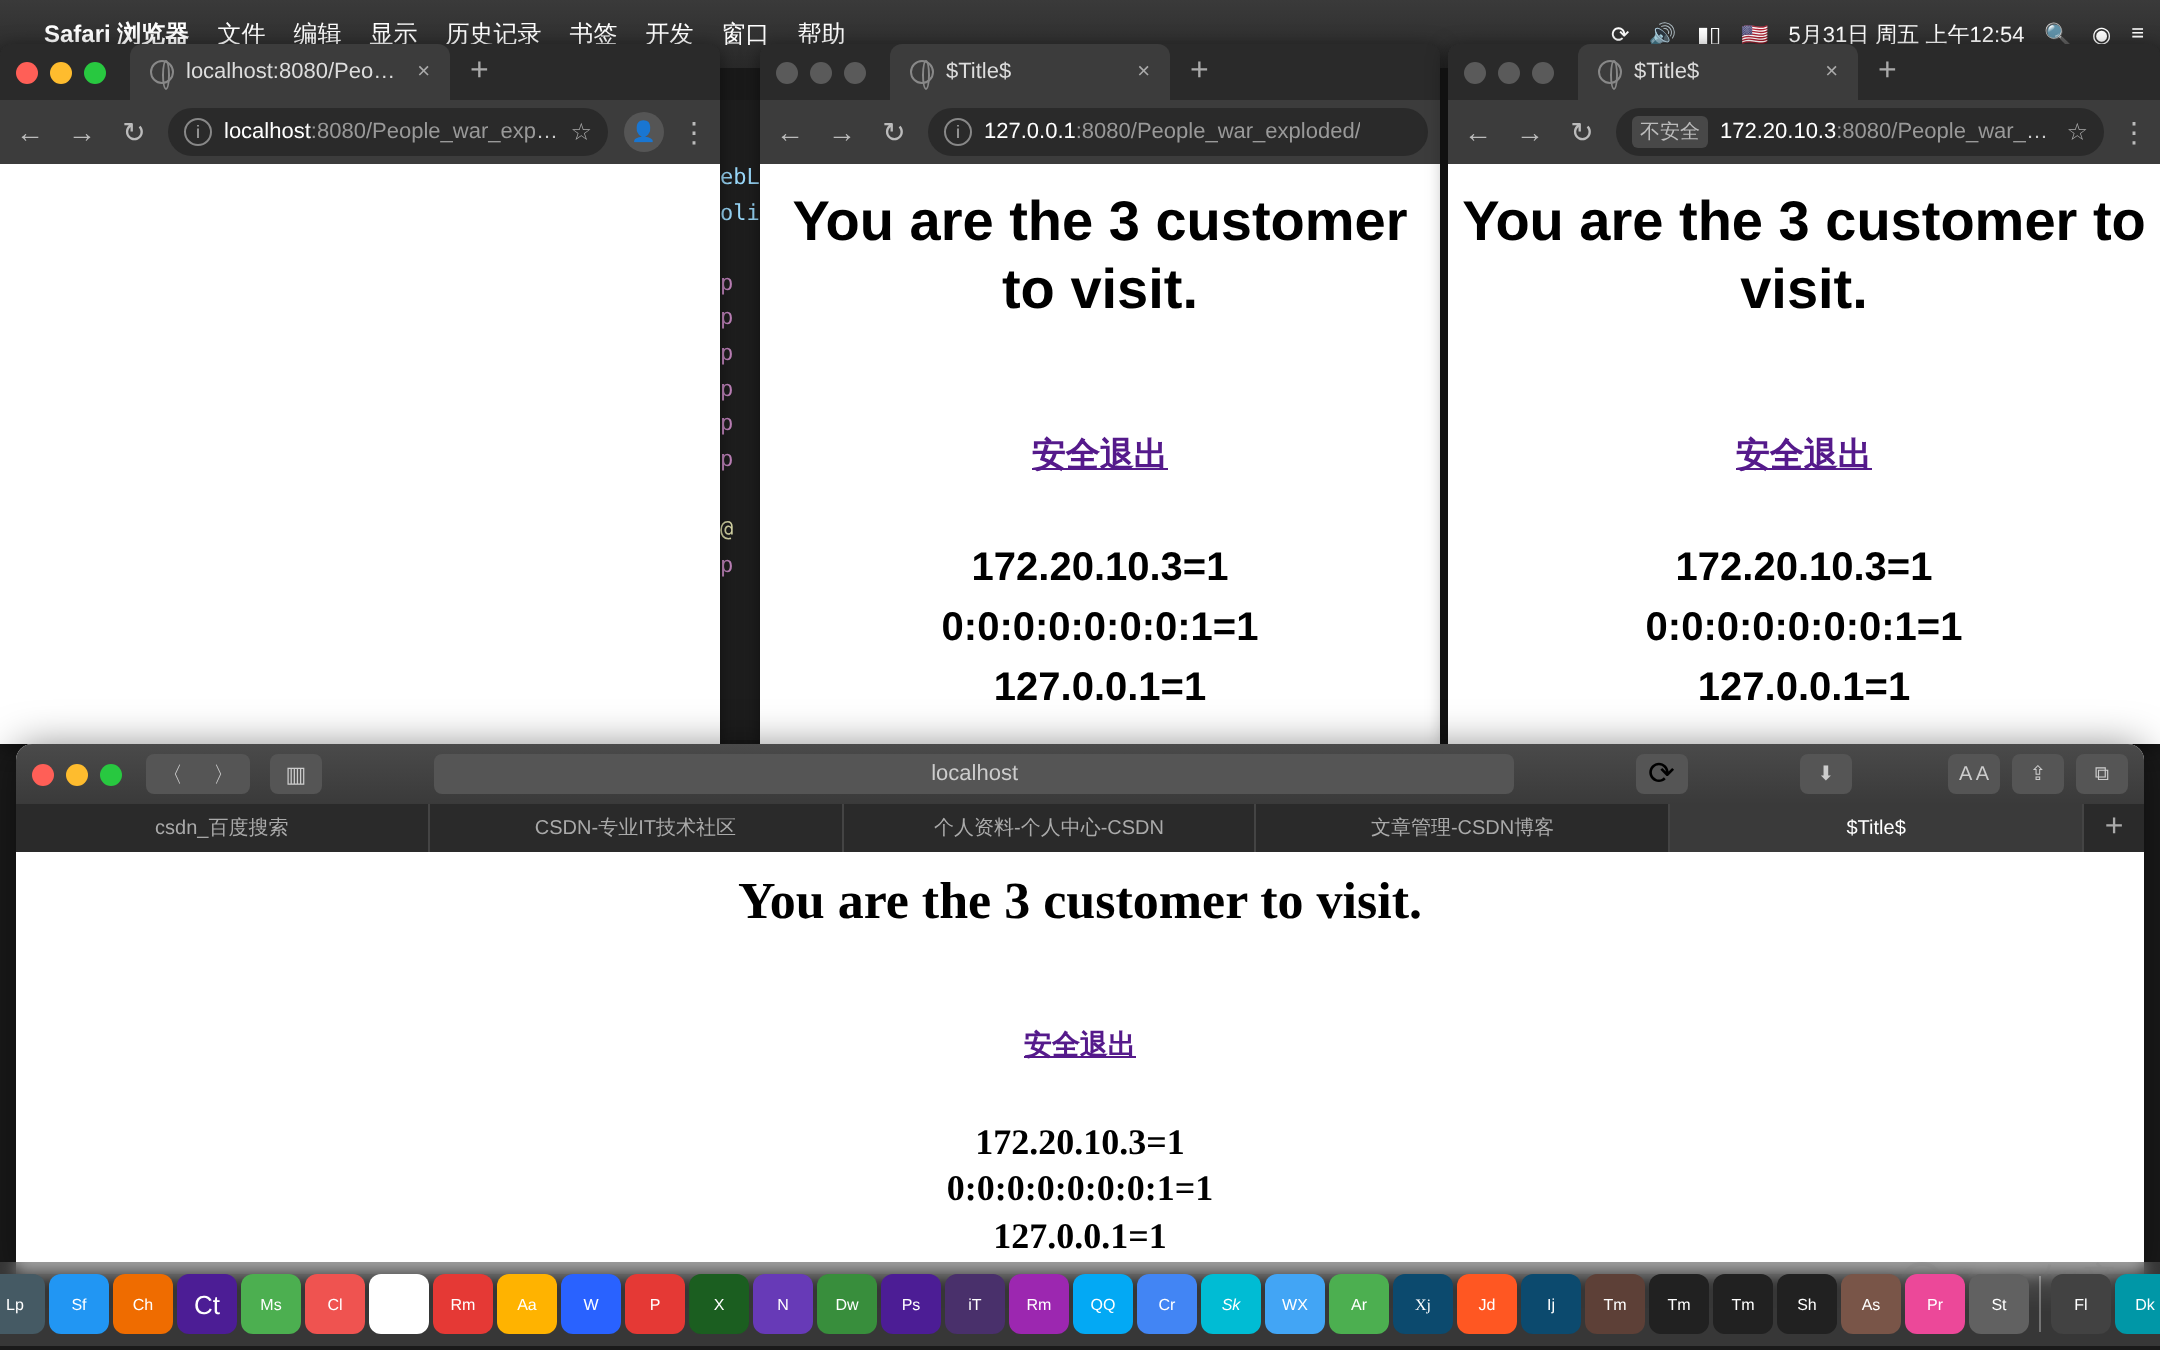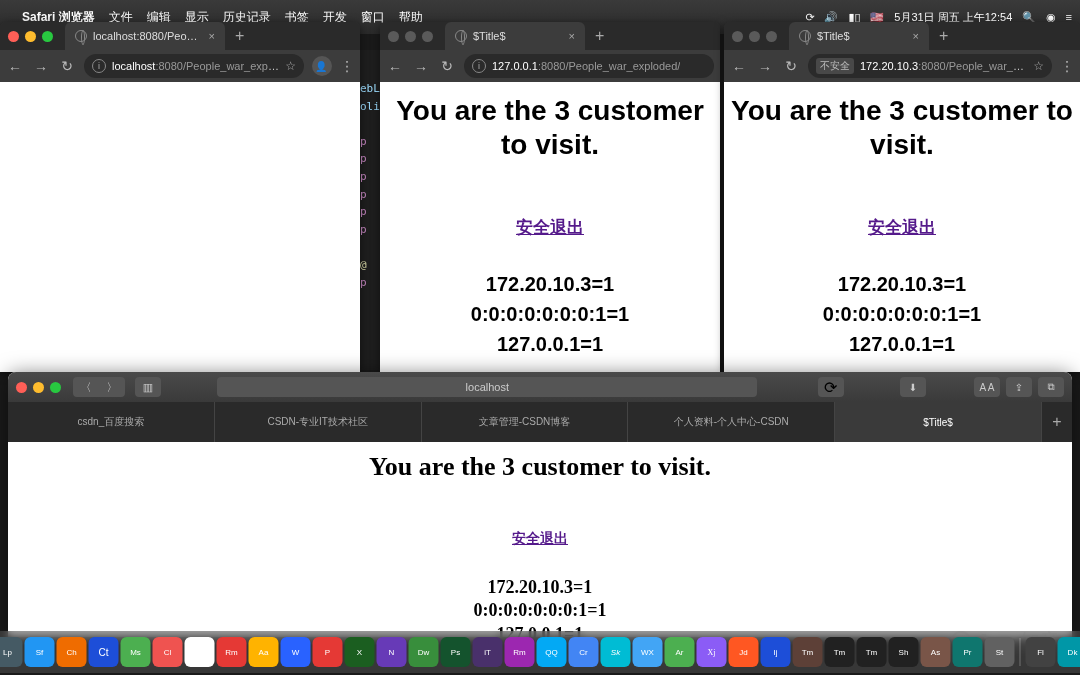--- a/index.html
+++ b/index.html
@@ -60,21 +60,21 @@
 .safari { position: absolute; top: 372px; left: 8px; right: 8px; width: 1064px; height: 265px; background: #fff; border-radius: 8px 8px 0 0; overflow: hidden; box-shadow: 0 2px 20px rgba(0,0,0,0.5); }
 .safari-top { height: 30px; background: linear-gradient(#4a4a4a,#3a3a3a); display: flex; align-items: center; padding: 0 8px; gap: 6px; }
 .safari-nav { display: flex; gap: 0; background: #555; border-radius: 4px; margin-left: 6px; }
 .safari-nav .nb { width: 26px; height: 20px; display: flex; align-items: center; justify-content: center; color: #ccc; font-size: 11px; }
 .safari-sidebar-btn { width: 26px; height: 20px; background: #555; border-radius: 4px; display: flex; align-items: center; justify-content: center; color: #ccc; font-size: 11px; margin-left: 4px; }
 .safari-addr { flex: 1; max-width: 540px; margin: 0 auto; background: #555; border-radius: 4px; height: 20px; display: flex; align-items: center; justify-content: center; color: #ccc; font-size: 11px; }
 .safari-right { display: flex; gap: 6px; margin-left: auto; }
 .safari-right .sb { width: 26px; height: 20px; background: #555; border-radius: 4px; display: flex; align-items: center; justify-content: center; color: #ccc; font-size: 10px; }
 .safari-right .aa { font-variant: small-caps; margin-left: 42px; }
 
-.safari-tabs { height: 40px; background: #2a2a2a; display: flex; }
+.safari-tabs { height: 24px; background: #2a2a2a; display: flex; }
 .stab { flex: 1; display: flex; align-items: center; justify-content: center; color: #aaa; font-size: 10px; border-right: 1px solid #444; }
 .stab.active { background: #3a3a3a; color: #fff; }
 .stab-plus { width: 30px; display: flex; align-items: center; justify-content: center; color: #aaa; }
 
 .safari-page { padding: 8px; text-align: center; font-family: "Times New Roman", serif; }
 .safari-page h1 { font-size: 26px; font-weight: 700; margin-top: 2px; }
 .safari-page .lnk { display: inline-block; margin-top: 48px; color: #551a8b; text-decoration: underline; font-size: 14px; font-weight: 700; }
 .safari-page .ips { margin-top: 28px; font-size: 18px; font-weight: 700; line-height: 1.3; }
 
 
@@ -237,22 +237,22 @@
     <div class="safari-right">
       <div class="sb">⬇</div>
       <div class="sb aa">A A</div>
       <div class="sb">⇪</div>
       <div class="sb">⧉</div>
     </div>
   </div>
   <div class="safari-tabs">
     <div class="stab">csdn_百度搜索</div>
     <div class="stab">CSDN-专业IT技术社区</div>
+    <div class="stab">个人资料-个人中心-CSDN</div>
     <div class="stab">文章管理-CSDN博客</div>
-    <div class="stab">个人资料-个人中心-CSDN</div>
     <div class="stab active">$Title$</div>
     <div class="stab-plus">+</div>
   </div>
   <div class="safari-page">
     <h1>You are the 3 customer to visit.</h1>
     <a class="lnk">安全退出</a>
     <div class="ips">
       <div>172.20.10.3=1</div>
       <div>0:0:0:0:0:0:0:1=1</div>
       <div>127.0.0.1=1</div>
@@ -262,45 +262,45 @@
 
 <div class="watermark">
   <span class="wm-icon">✲</span>
   <span>Java知音</span>
 </div>
 
 <div class="dock" id="dock">
     <div class="dock-item" style="background: rgb(69, 90, 100); font-size: 8px;">Lp</div>
     <div class="dock-item" style="background: rgb(33, 150, 243); font-size: 8px;">Sf</div>
     <div class="dock-item" style="background: rgb(239, 108, 0); font-size: 8px;">Ch</div>
-    <div class="dock-item" style="background: #1d4ed8; font-size: 10px;">Ct</div>
+    <div class="dock-item" style="background: #4c1d95; font-size: 13px;">Ct</div>
     <div class="dock-item" style="background: rgb(76, 175, 80); font-size: 8px;">Ms</div>
     <div class="dock-item" style="background: rgb(239, 83, 80); font-size: 8px;">Cl</div>
     <div class="dock-item" style="background: rgb(255, 255, 255); font-size: 8px;">31</div>
     <div class="dock-item" style="background: rgb(229, 57, 53); font-size: 8px;">Rm</div>
     <div class="dock-item" style="background: rgb(255, 179, 0); font-size: 8px;">Aa</div>
     <div class="dock-item" style="background: rgb(41, 98, 255); font-size: 8px;">W</div>
     <div class="dock-item" style="background: rgb(229, 57, 53); font-size: 8px;">P</div>
     <div class="dock-item" style="background: rgb(27, 94, 32); font-size: 8px;">X</div>
     <div class="dock-item" style="background: rgb(103, 58, 183); font-size: 8px;">N</div>
     <div class="dock-item" style="background: rgb(56, 142, 60); font-size: 8px;">Dw</div>
-    <div class="dock-item" style="background: #14532d; font-size: 8px;">Ps</div>
+    <div class="dock-item" style="background: #4c1d95; font-size: 8px;">Ps</div>
     <div class="dock-item" style="background: rgb(73, 48, 107); font-size: 8px;">iT</div>
     <div class="dock-item" style="background: rgb(156, 39, 176); font-size: 8px;">Rm</div>
     <div class="dock-item" style="background: rgb(3, 169, 244); font-size: 8px;">QQ</div>
     <div class="dock-item" style="background: rgb(66, 133, 244); font-size: 8px;">Cr</div>
     <div class="dock-item" style="background: rgb(0, 188, 212); font-size: 8px; font-style: italic;">Sk</div>
     <div class="dock-item" style="background: rgb(66, 165, 245); font-size: 8px;">WX</div>
     <div class="dock-item" style="background: rgb(76, 175, 80); font-size: 8px;">Ar</div>
-    <div class="dock-item" style="background: #8b5cf6; font-size: 8px; font-family: Liberation Serif, serif;">Xj</div>
+    <div class="dock-item" style="background: #0c4a6e; font-size: 8px; font-family: Liberation Serif, serif;">Xj</div>
     <div class="dock-item" style="background: rgb(255, 87, 34); font-size: 8px;">Jd</div>
-    <div class="dock-item" style="background: #1d4ed8; font-size: 8px;">Ij</div>
+    <div class="dock-item" style="background: #0c4a6e; font-size: 8px;">Ij</div>
     <div class="dock-item" style="background: rgb(93, 64, 55); font-size: 8px;">Tm</div>
     <div class="dock-item" style="background: rgb(33, 33, 33); font-size: 8px;">Tm</div>
     <div class="dock-item" style="background: rgb(33, 33, 33); font-size: 8px;">Tm</div>
     <div class="dock-item" style="background: rgb(33, 33, 33); font-size: 8px;">Sh</div>
     <div class="dock-item" style="background: rgb(121, 85, 72); font-size: 8px;">As</div>
-    <div class="dock-item" style="background: #0f766e; font-size: 8px;">Pr</div>
+    <div class="dock-item" style="background: #ec4899; font-size: 8px;">Pr</div>
     <div class="dock-item" style="background: rgb(97, 97, 97); font-size: 8px;">St</div>
     <div class="dock-sep"></div>
     <div class="dock-item" style="background: rgb(66, 66, 66); font-size: 8px;">Fl</div>
     <div class="dock-item" style="background: rgb(0, 151, 167); font-size: 8px;">Dk</div>
   </div>
 
 </body></html>

